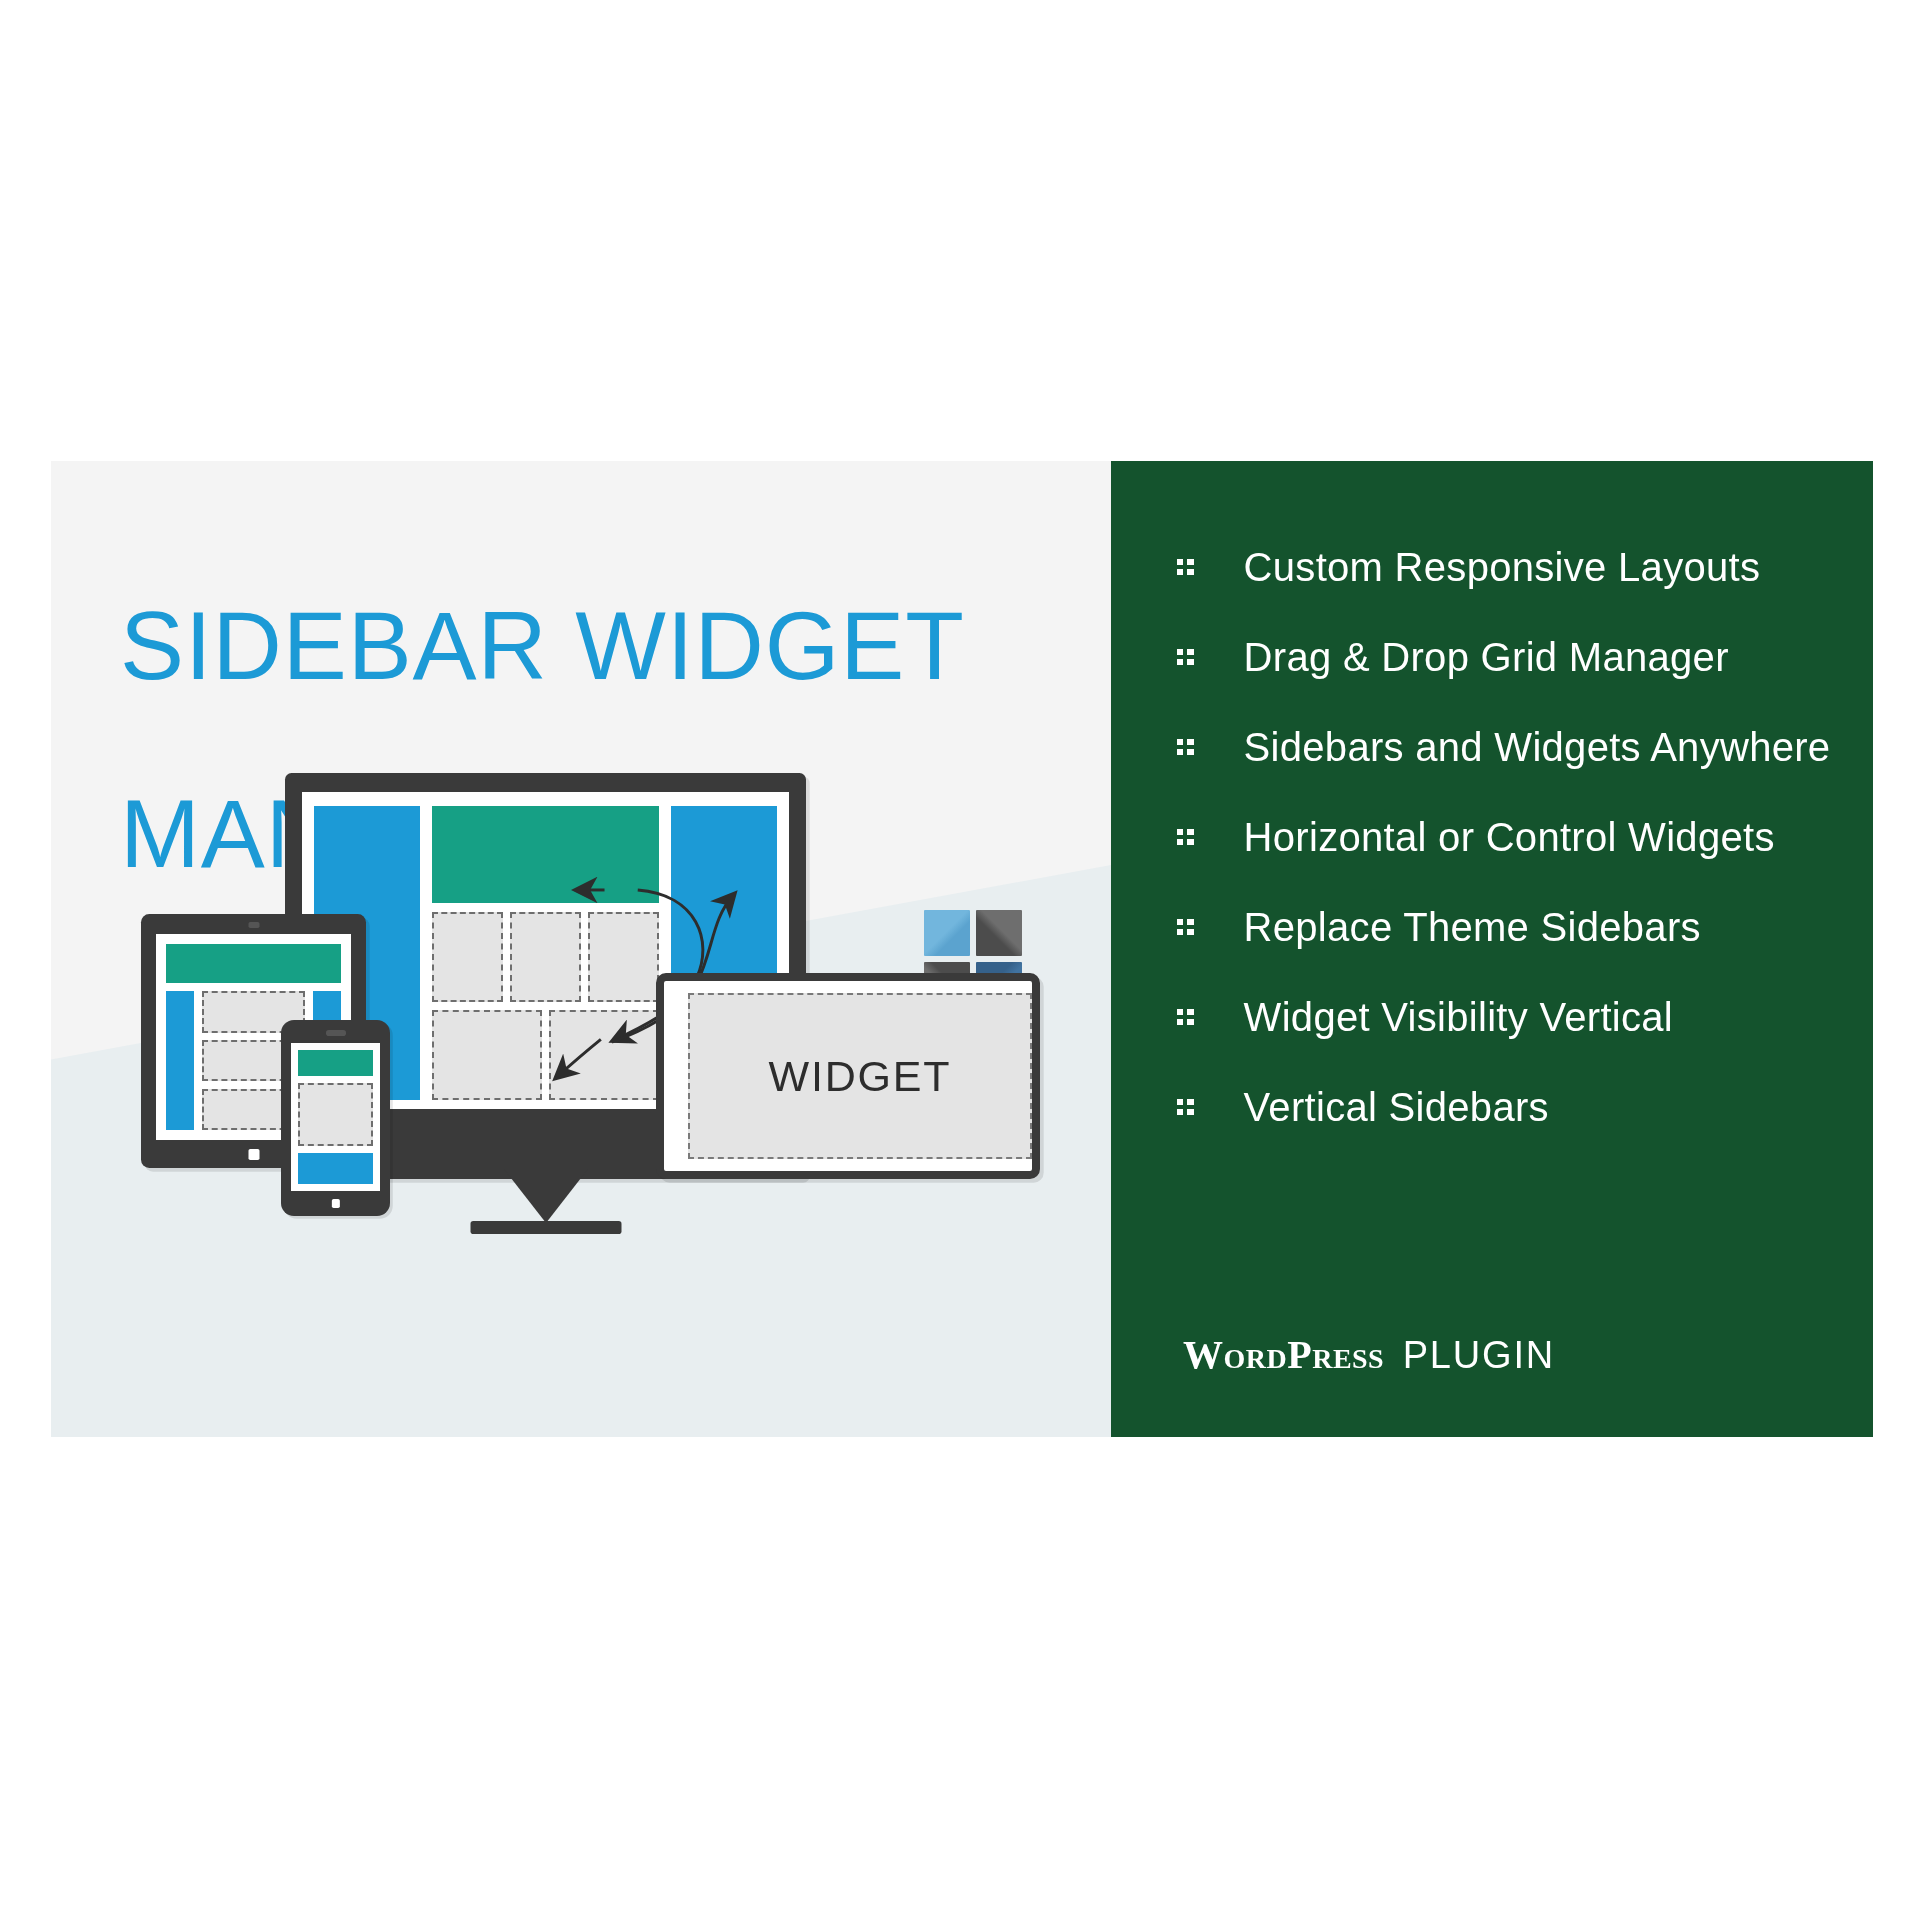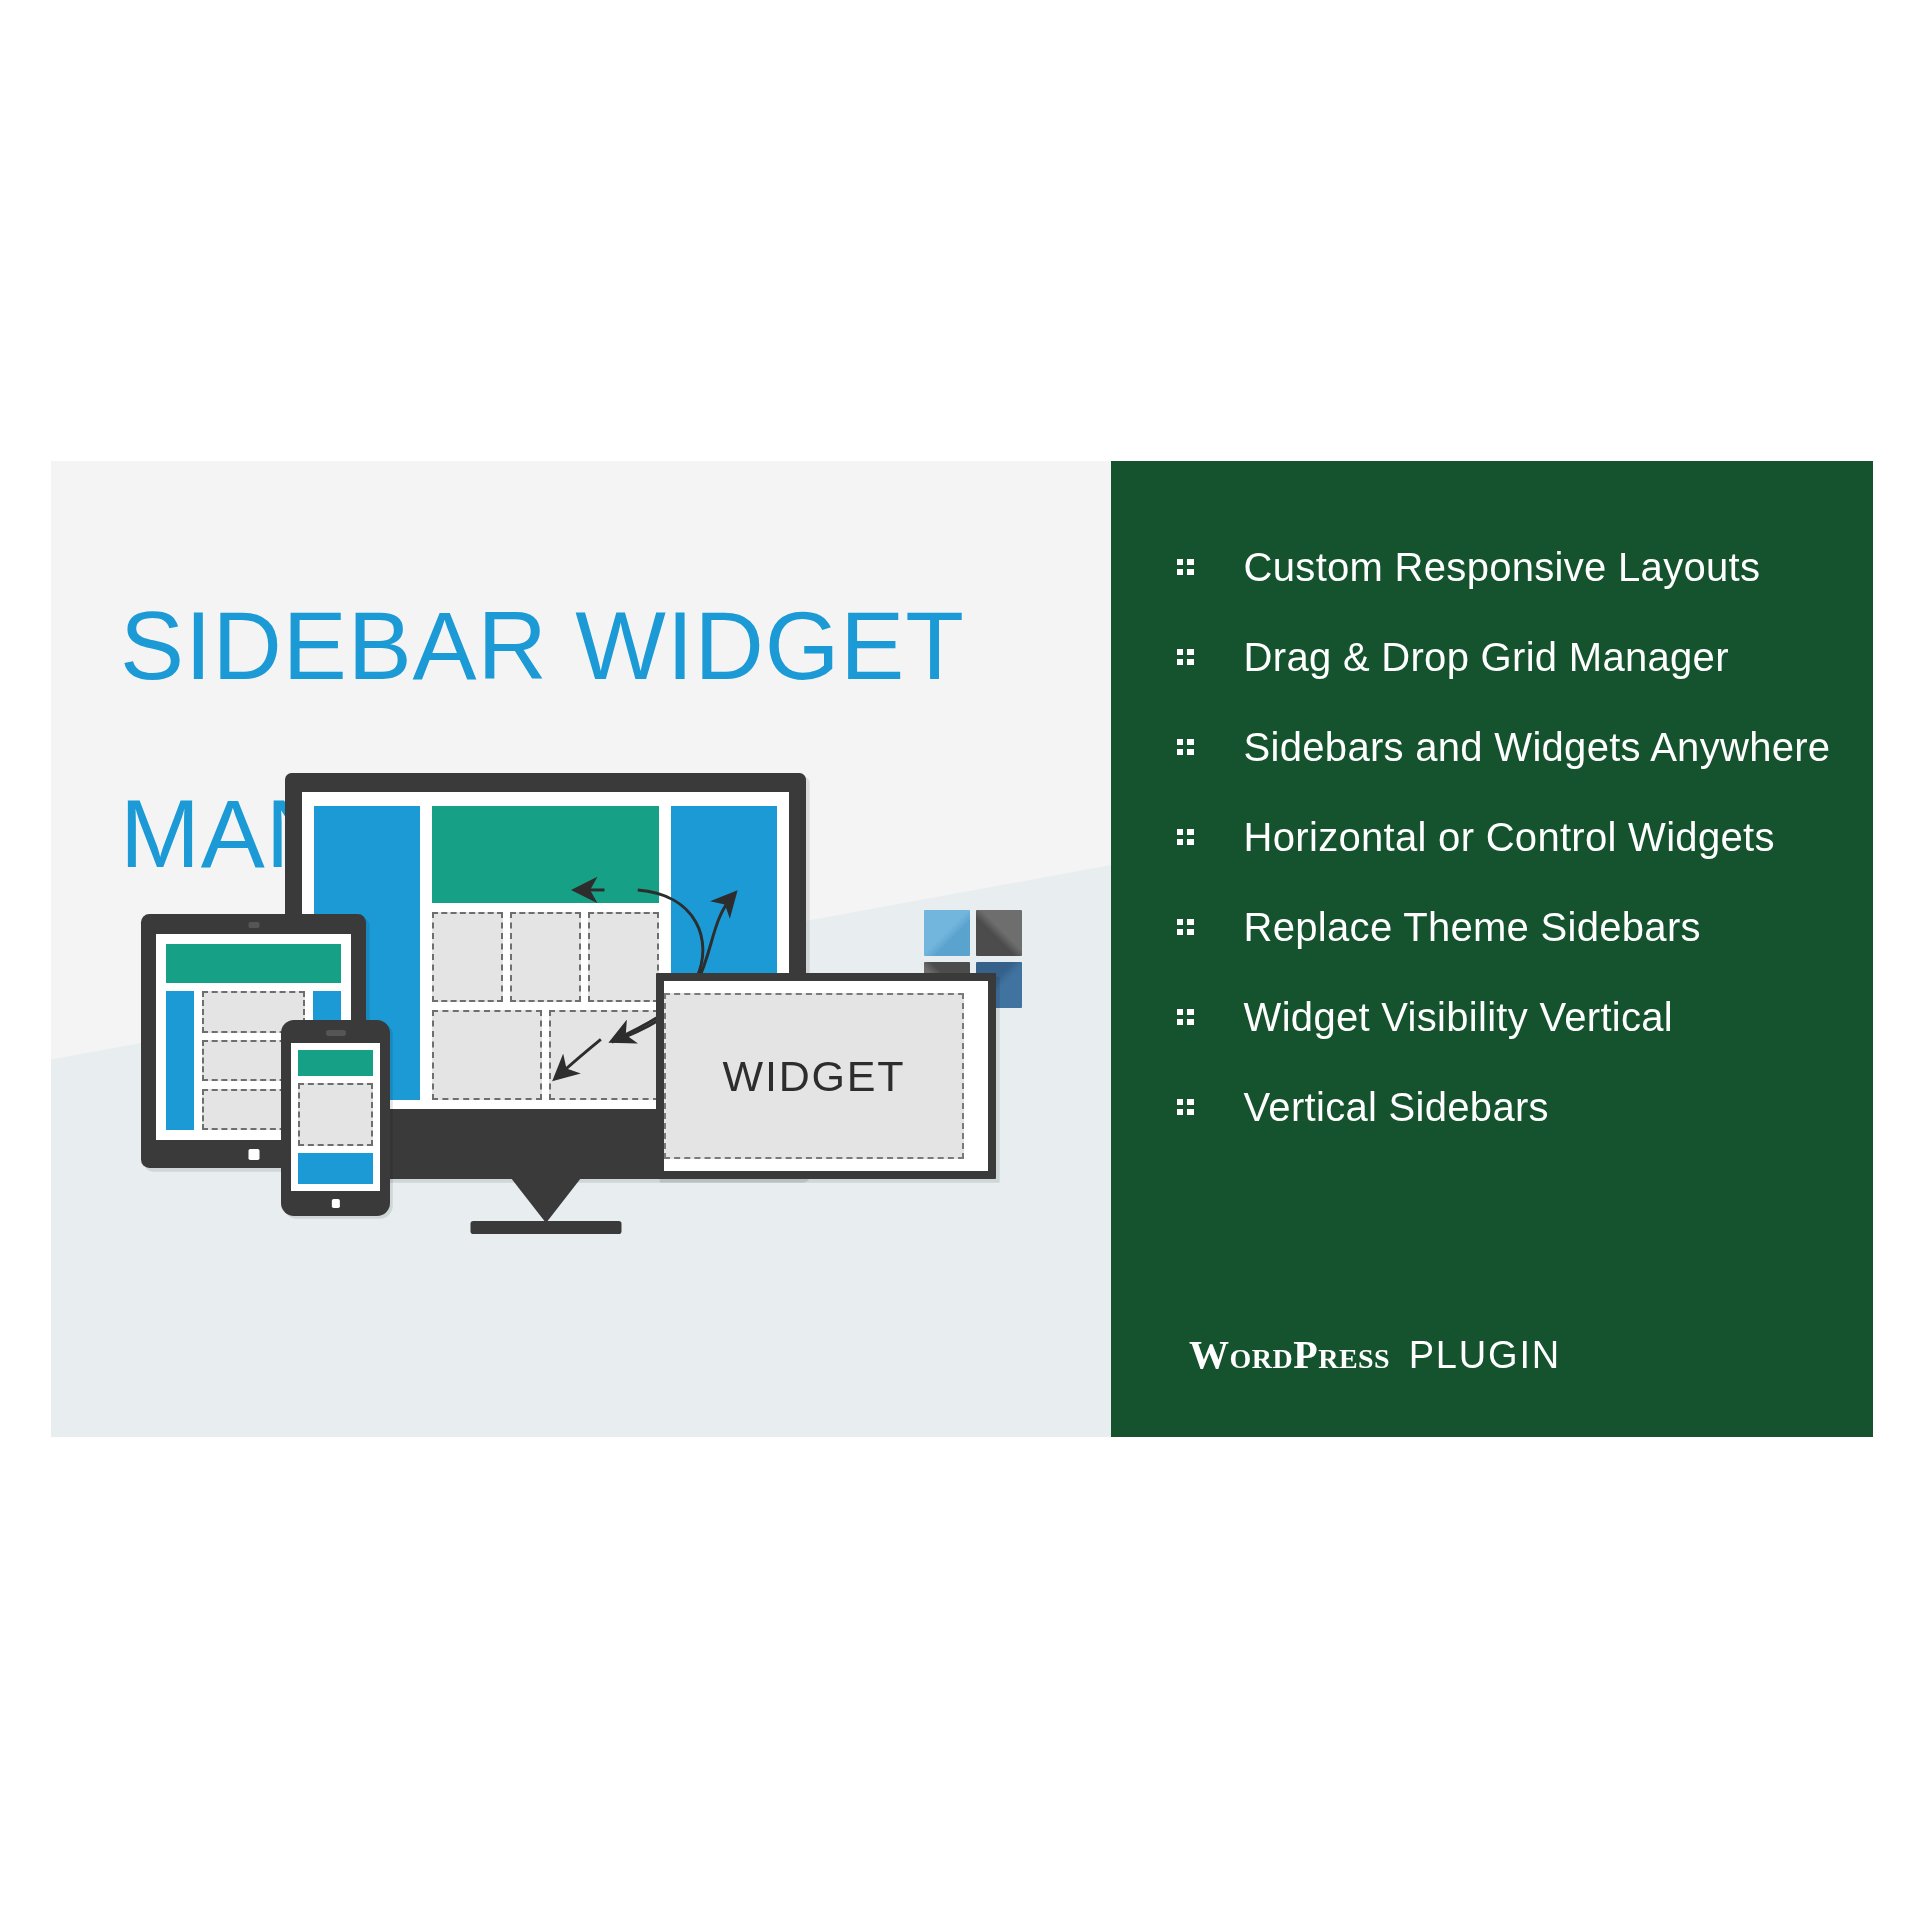--- a/index.html
+++ b/index.html
@@ -166,27 +166,27 @@
     background:#fff;display:flex;flex-direction:column;gap:6.5px;padding:7.4px;box-sizing:border-box;
   }
   .phone .p-head{background:#16a085;height:26px;}
   .phone .p-dash{flex:1;background:#e4e4e4;border:2.8px dashed #6e6e6e;}
   .phone .p-blue{height:31px;background:#1c9ad6;}
 
   
   .widget-card{
     position:absolute;
     left:605px; top:512px;
-    width:340px; height:206px;
+    width:384px; height:206px;
     background:#ffffff;
     border:8.3px solid #3a3a3a;
-    border-radius:1px;
+    border-radius:10px;
     box-sizing:border-box;
     box-shadow:3.7px 3.7px 0 rgba(0,0,0,0.10);
-    display:flex;align-items:center;justify-content:flex-start;
+    display:flex;align-items:center;justify-content:flex-end;
   }
   .widget-card .inner-dash{
     width:calc(100% - 28px);height:calc(100% - 28px);
     background:#e4e4e4;
     border:2.8px dashed #7a7a7a;
     display:flex;align-items:center;justify-content:center;
   }
   .widget-card .wlabel{
     font-size:43px;
     color:#2d2d2d;
@@ -225,21 +225,21 @@
   .bullet i{display:block;background:#ffffff;}
   .feat-label{
     margin-left:50px;
     font-size:40px;
     font-weight:300;
     letter-spacing:0.3px;
     white-space:nowrap;
   }
   .wp-footer{
     position:absolute;
-    left:78px; bottom:59px;
+    left:72px; bottom:59px;
     display:flex;align-items:baseline;
     color:#ffffff;
   }
   .wp-name{
     font-family:"Liberation Serif", serif;
     font-weight:700;
     font-size:40px;
     font-variant:small-caps;
     letter-spacing:0.5px;
   }

